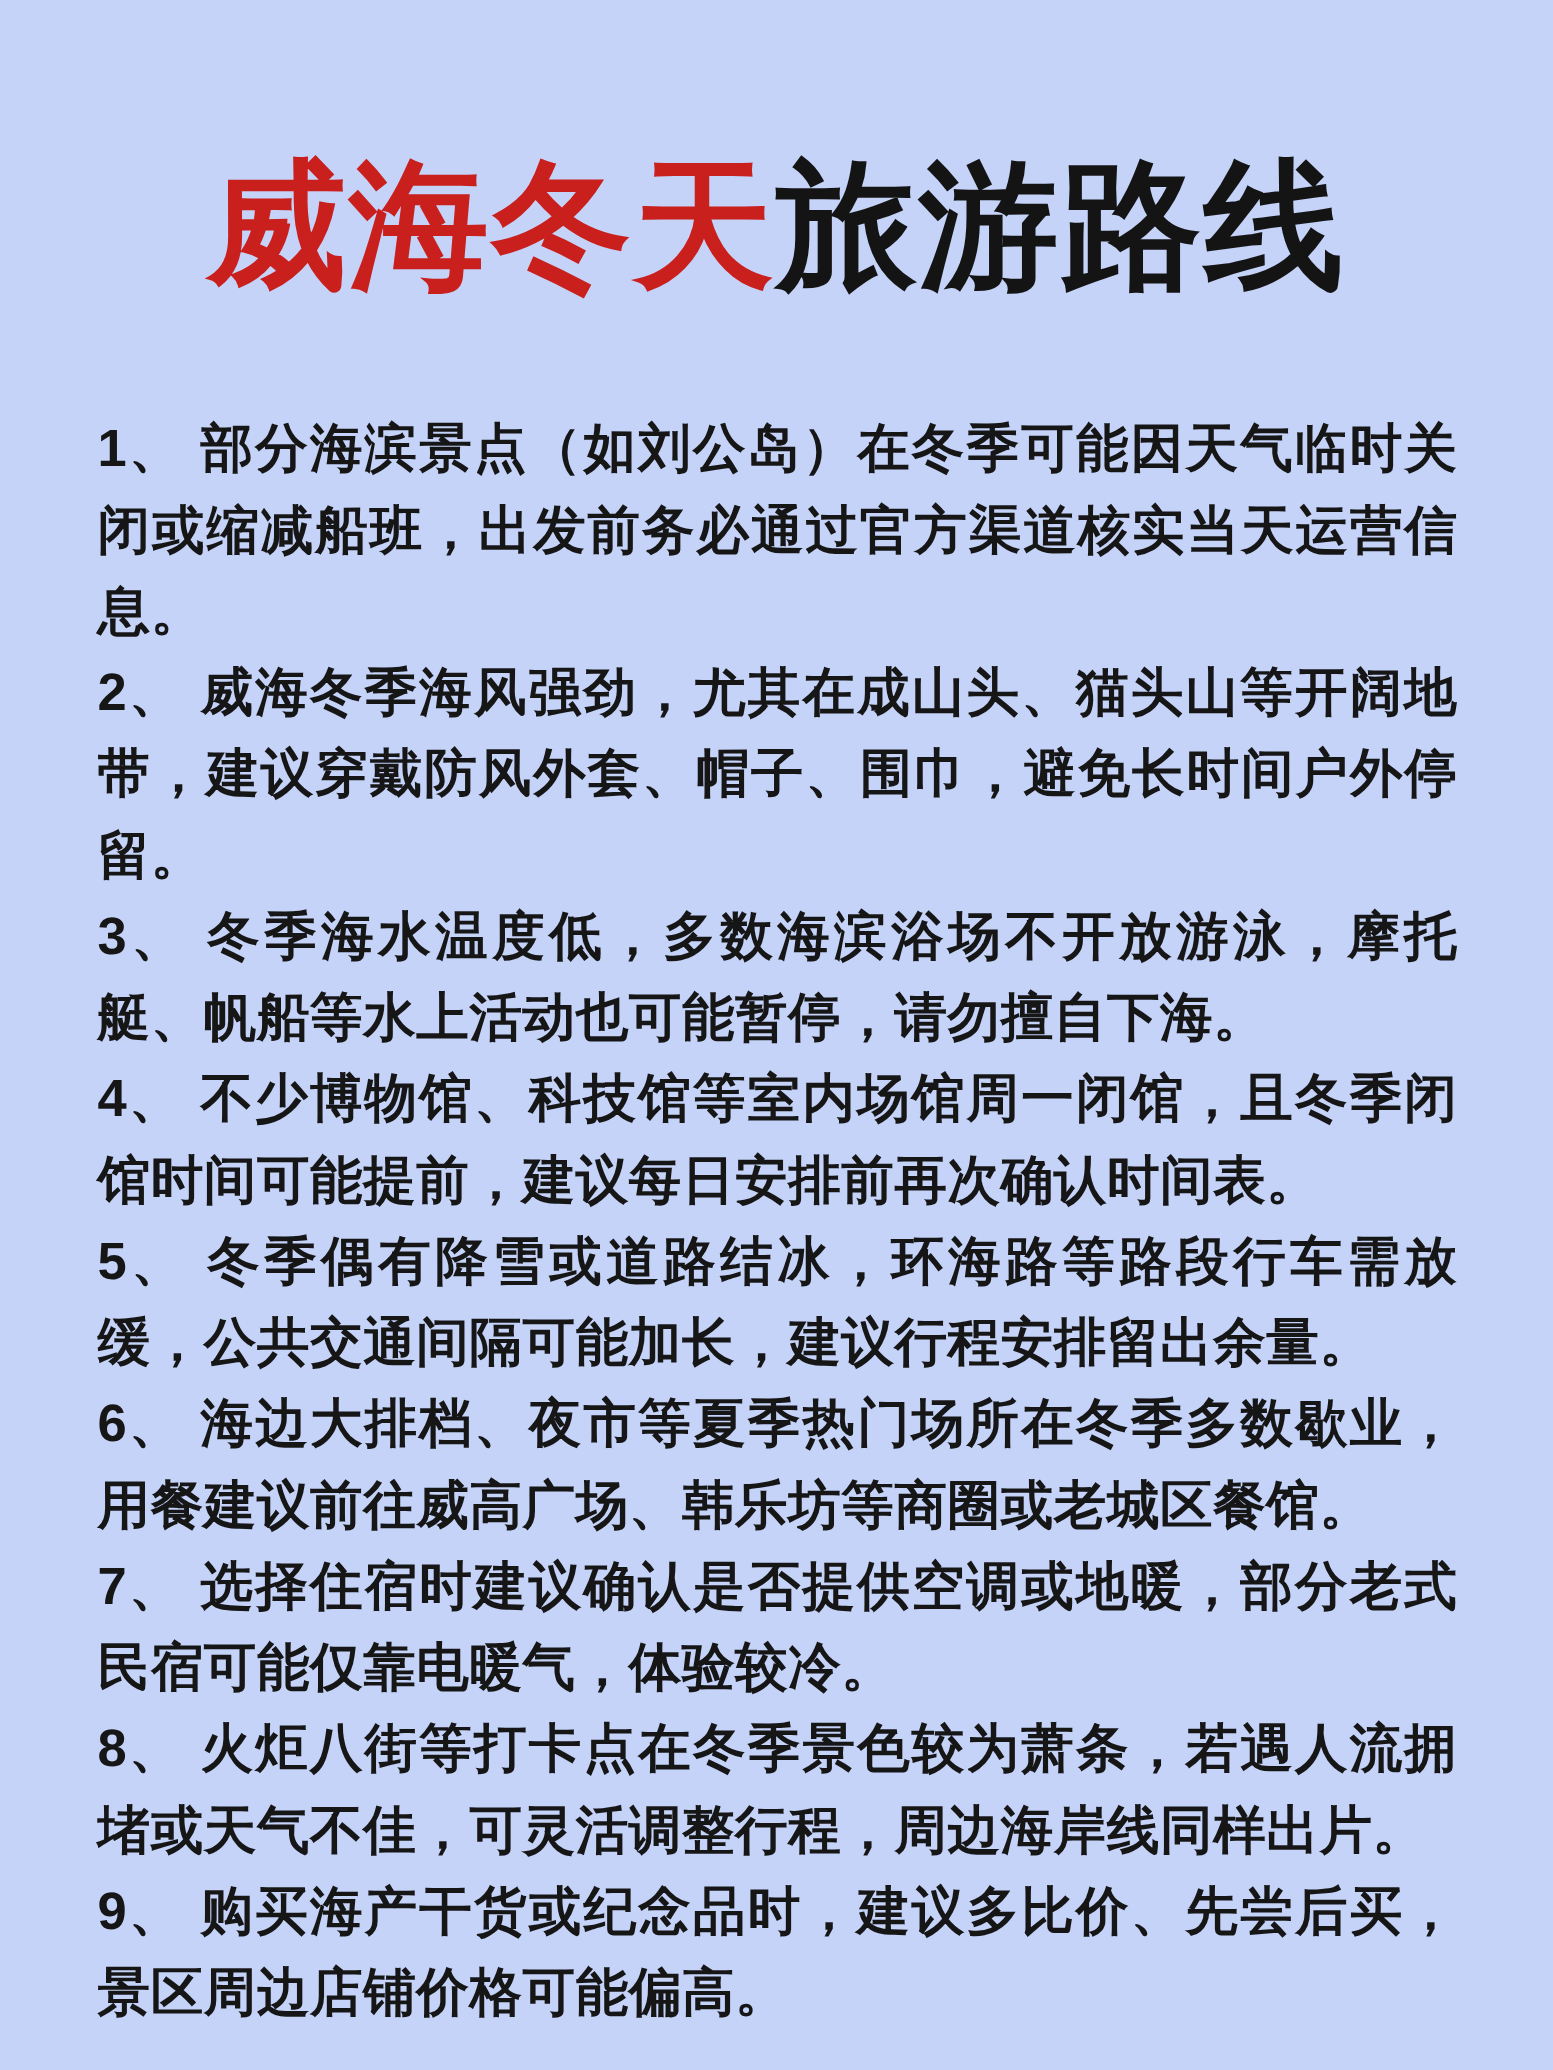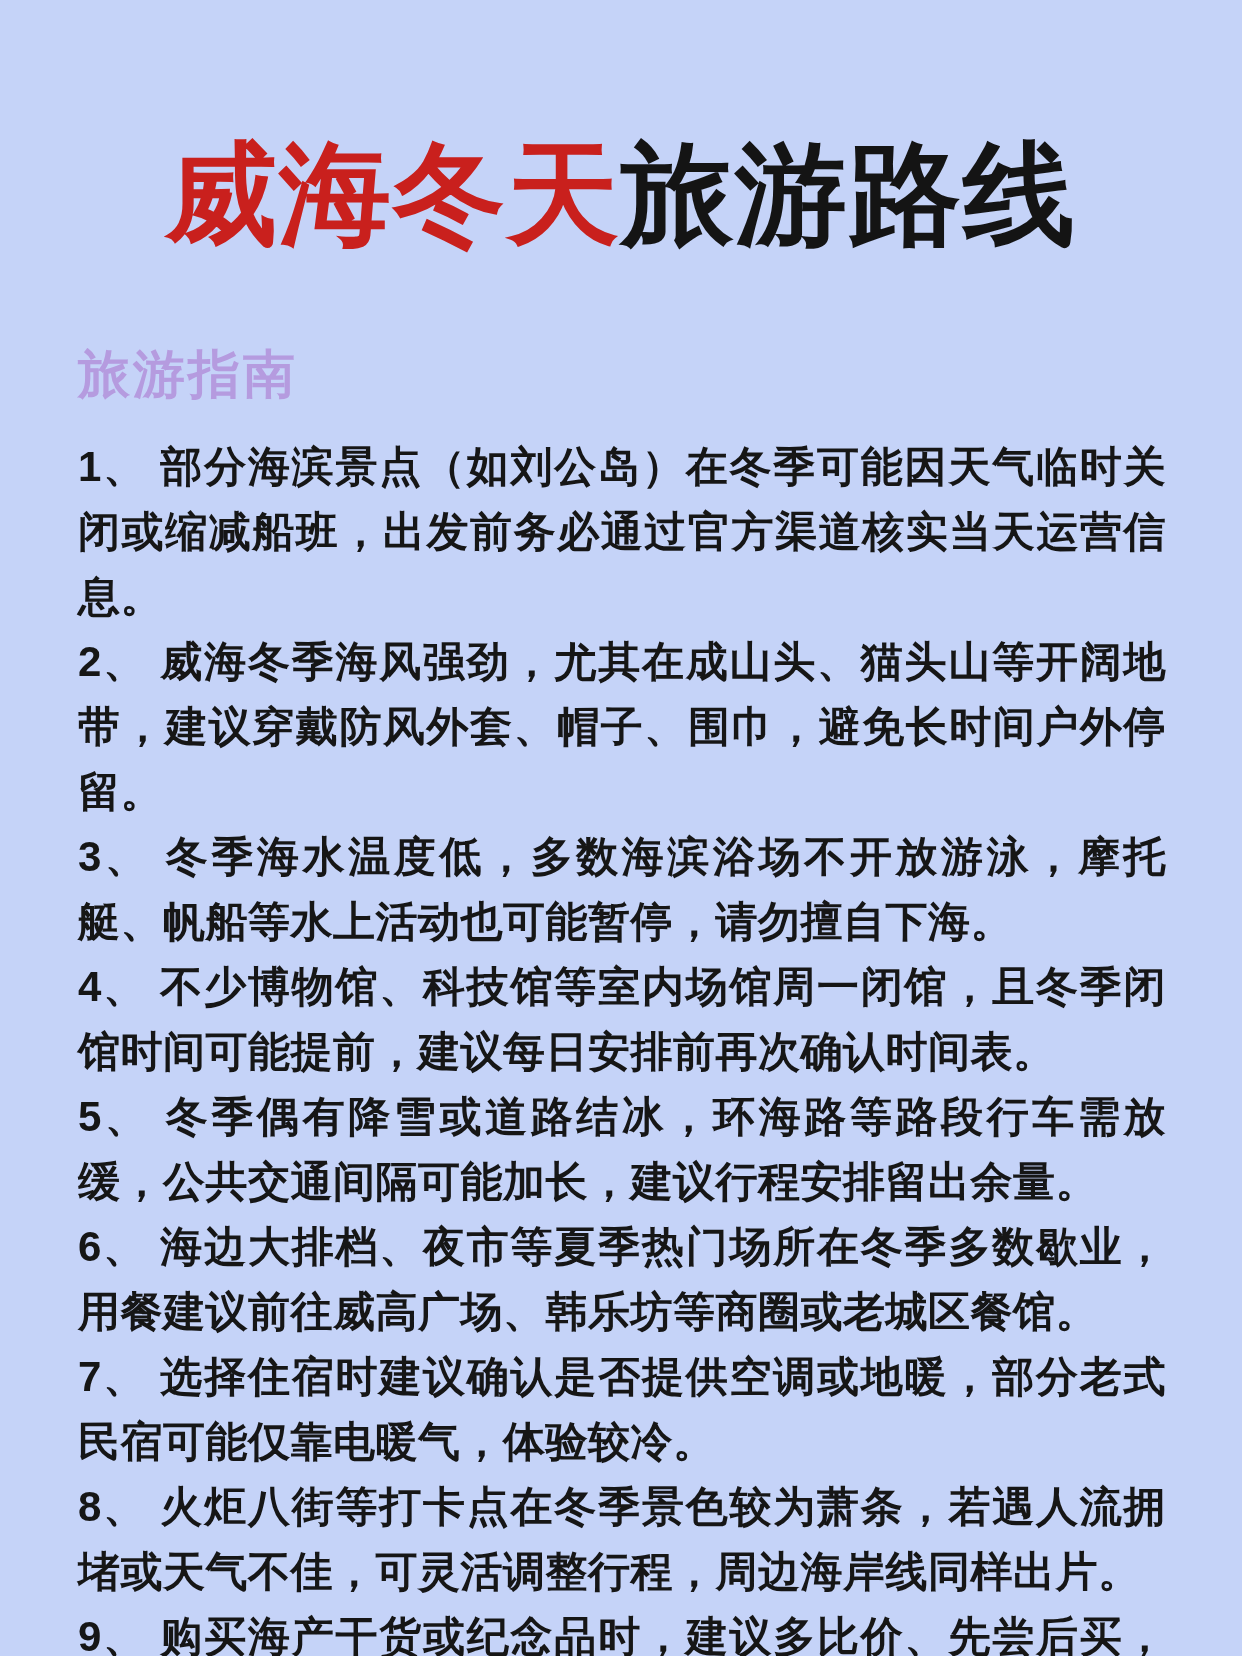--- a/index.html
+++ b/index.html
@@ -10,21 +10,21 @@
     width: 1242px;
     height: 1656px;
     background: #c5d3f8;
     font-family: "Liberation Sans", sans-serif;
     overflow: hidden;
   }
   .poster {
     width: 1242px;
     height: 1656px;
     box-sizing: border-box;
-    padding-top: 50px;
+    padding-top: 36px;
   }
   .title {
     text-align: center;
     font-size: 112px;
     font-weight: 900;
     line-height: 1.25;
     letter-spacing: 2px;
     white-space: nowrap;
   }
   .title .hl {
@@ -55,21 +55,20 @@
 </style>
 </head>
 <body>
 
 <div class="poster">
 
   <h1 class="title">
     <span class="hl">威海冬天</span><span class="rest">旅游路线</span>
   </h1>
 
-  <div class="subtitle">旅游指南</div>
 
   <div class="tips">
     <p>1、 部分海滨景点（如刘公岛）在冬季可能因天气临时关闭或缩减船班，出发前务必通过官方渠道核实当天运营信息。</p>
     <p>2、 威海冬季海风强劲，尤其在成山头、猫头山等开阔地带，建议穿戴防风外套、帽子、围巾，避免长时间户外停留。</p>
     <p>3、 冬季海水温度低，多数海滨浴场不开放游泳，摩托艇、帆船等水上活动也可能暂停，请勿擅自下海。</p>
     <p>4、 不少博物馆、科技馆等室内场馆周一闭馆，且冬季闭馆时间可能提前，建议每日安排前再次确认时间表。</p>
     <p>5、 冬季偶有降雪或道路结冰，环海路等路段行车需放缓，公共交通间隔可能加长，建议行程安排留出余量。</p>
     <p>6、 海边大排档、夜市等夏季热门场所在冬季多数歇业，用餐建议前往威高广场、韩乐坊等商圈或老城区餐馆。</p>
     <p>7、 选择住宿时建议确认是否提供空调或地暖，部分老式民宿可能仅靠电暖气，体验较冷。</p>
     <p>8、 火炬八街等打卡点在冬季景色较为萧条，若遇人流拥堵或天气不佳，可灵活调整行程，周边海岸线同样出片。</p>

